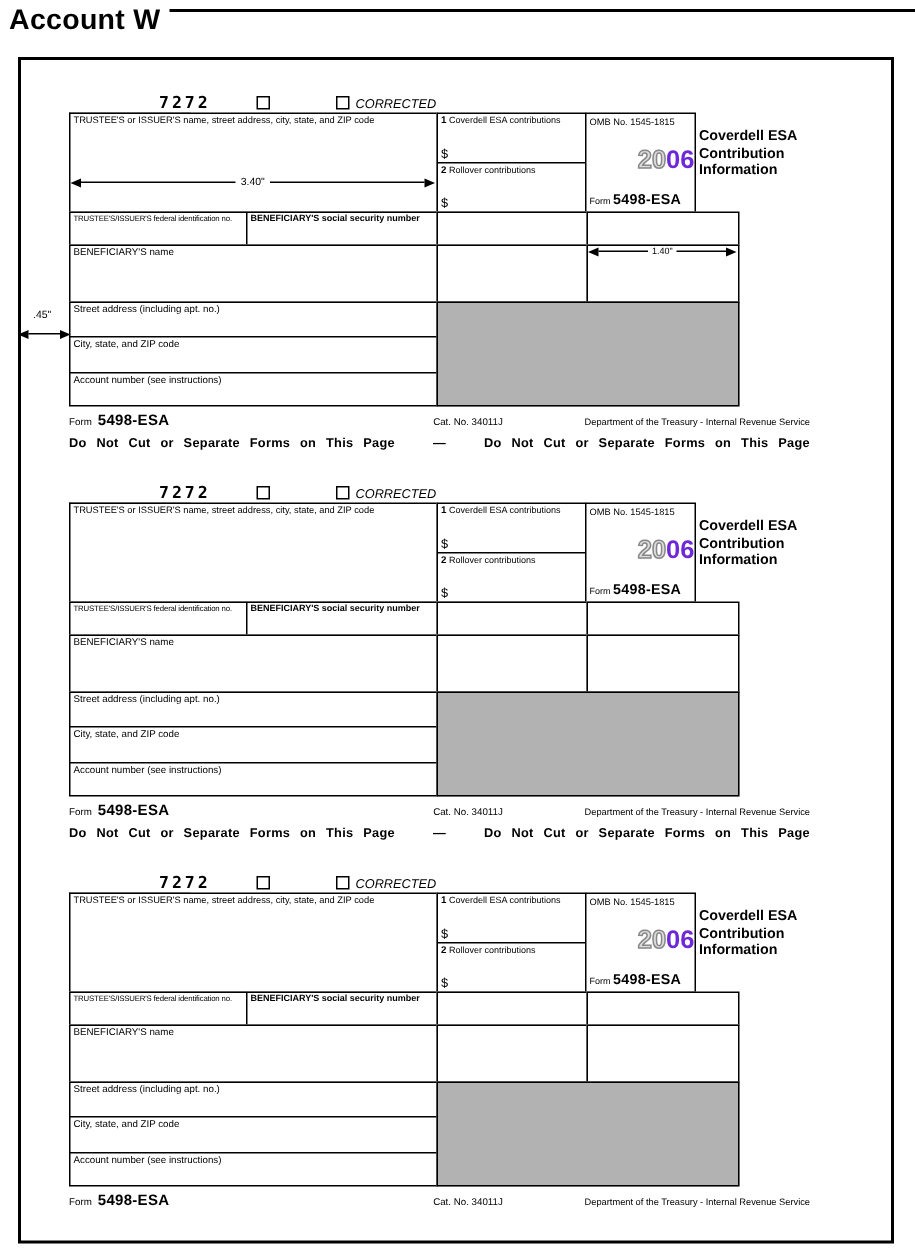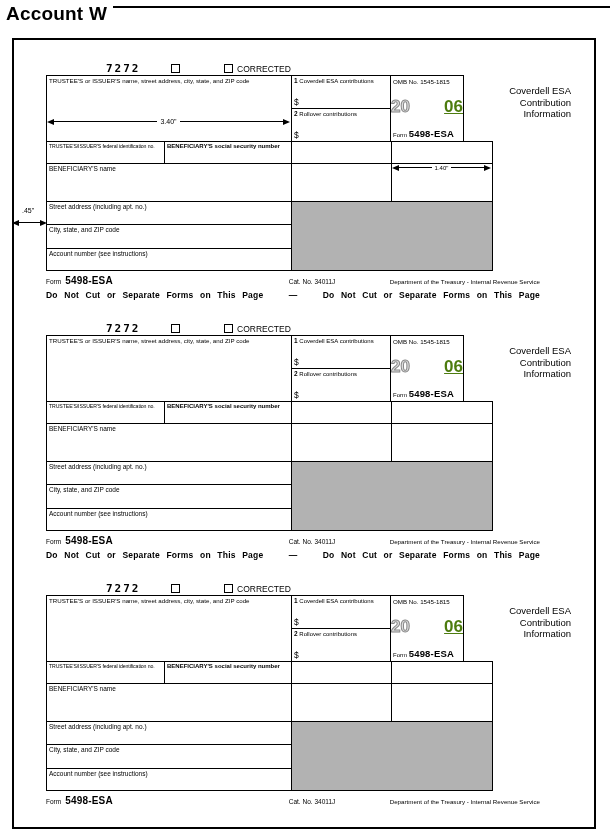--- a/index.html
+++ b/index.html
@@ -16,40 +16,40 @@
   .form-slot { position:absolute; left:0; width:608px; height:224px; }
   .slot-1 { top:63px; } .slot-2 { top:323px; } .slot-3 { top:583px; }
 
   .form-inst { position:absolute; inset:0; }
 
   
   .form-code { position:absolute; left:106px; top:0px; font-family:"DejaVu Sans Mono",monospace; font-weight:bold; font-size:11px; letter-spacing:2px; line-height:11px; }
   .cb { position:absolute; top:1px; width:9px; height:9px; border:1px solid #000; background:#fff; }
   .cb-void { left:171px; } .cb-corr { left:224px; }
   .cb-label { position:absolute; top:1px; font-size:8.5px; line-height:10px; }
-  .lbl-void { left:184px;margin-top:48px; } .lbl-corr { left:237px; }
+  .lbl-void { left:184px;margin-top:48px; } .lbl-corr { left:237px;font-style:italic; }
 
   
   .tbl { position:absolute; left:46px; top:12px; width:527px; height:196px; }
   .cell { position:absolute; border:1px solid #000; background:#fff; }
   .cell .lab { display:block; padding:1px 2px; font-size:6.2px; line-height:7px; }
   .A  { left:0; top:0; width:246px; height:67px; }
   .B1 { left:245px; top:0; width:100px; height:34px; display:flex; flex-direction:column; justify-content:space-between; }
   .B2 { left:245px; top:33px; width:100px; height:34px; display:flex; flex-direction:column; justify-content:space-between; }
   .numlab { padding:1px 2px; font-size:6px; line-height:7px; }
   .numlab b { font-size:6.5px; }
   .dollar { padding:0 2px 1px 2px; font-size:8.5px; line-height:9px; }
   .C  { left:344px; top:0; width:74px; height:67px; display:flex; flex-direction:column; }
   .omb-lab { padding:2px 2px 0 2px; font-size:6.2px; line-height:7px; white-space:nowrap; }
-  .year { flex:1; display:flex; align-items:center; justify-content:space-between; font-size:17px; font-weight:bold; line-height:17px; }
+  .year { flex:1; display:flex; align-items:center; justify-content:flex-end; font-size:17px; font-weight:bold; line-height:17px; }
   .year .y-light { color:#ddd; -webkit-text-stroke:1px #888; }
-  .year .y-bold { color:#4d7c0f;text-decoration:underline; }
+  .year .y-bold { color:#6d28d9; }
   .formline { padding:0 2px 2px 2px; font-size:6px; white-space:nowrap; }
   .formline .fnum { font-size:9.5px; font-weight:bold; letter-spacing:.2px; }
-  .prod-title { position:absolute; left:420px; top:2px; width:105px; height:63px; text-align:right; font-weight:normal; font-size:9.5px; line-height:11.5px; padding-top:8px; }
+  .prod-title { position:absolute; left:420px; top:2px; width:105px; height:63px; text-align:left; font-weight:bold; font-size:9.5px; line-height:11.5px; padding-top:8px; }
   .D1 { left:0; top:66px; width:119px; height:23px; }
   .D1 .lab { font-size:5.2px; line-height:6px; letter-spacing:-.1px; }
   .D2 { left:118px; top:66px; width:128px; height:23px; }
   .D2 .lab { font-size:6px; font-weight:bold; line-height:7px; }
   .D3 { left:245px; top:66px; width:101px; height:23px; }
   .D4 { left:345px; top:66px; width:102px; height:23px; }
   .E1 { left:0; top:88px; width:246px; height:39px; }
   .E2 { left:245px; top:88px; width:101px; height:39px; }
   .E3 { left:345px; top:88px; width:102px; height:39px; }
   .F1 { left:0; top:126px; width:246px; height:24px; }

